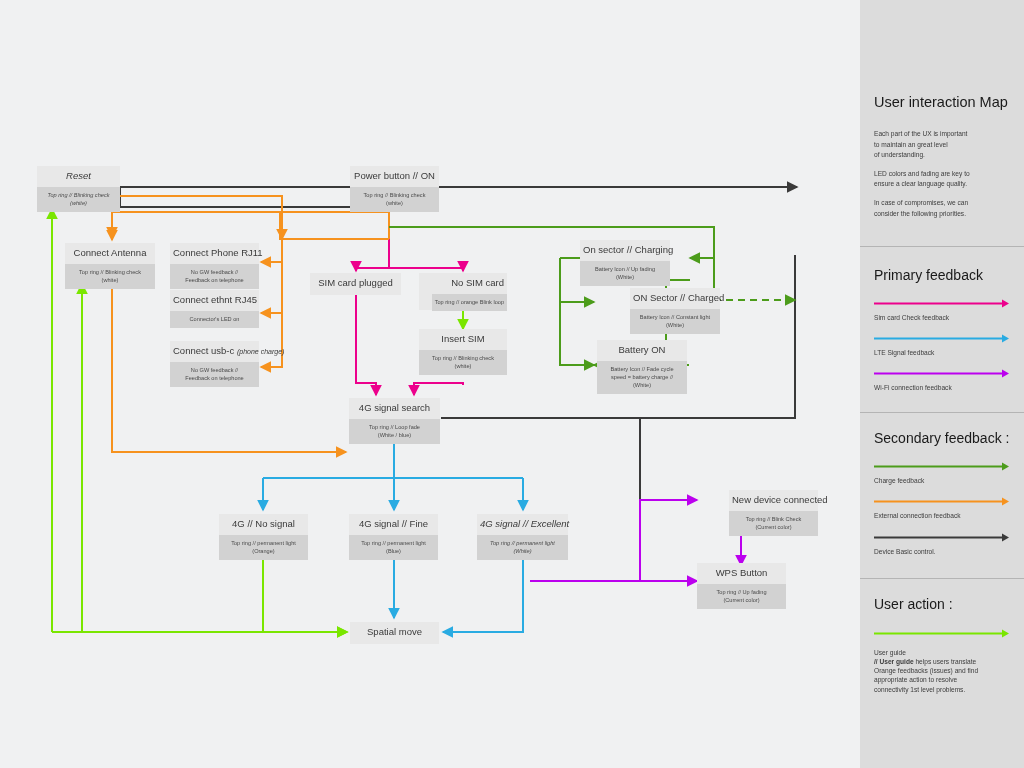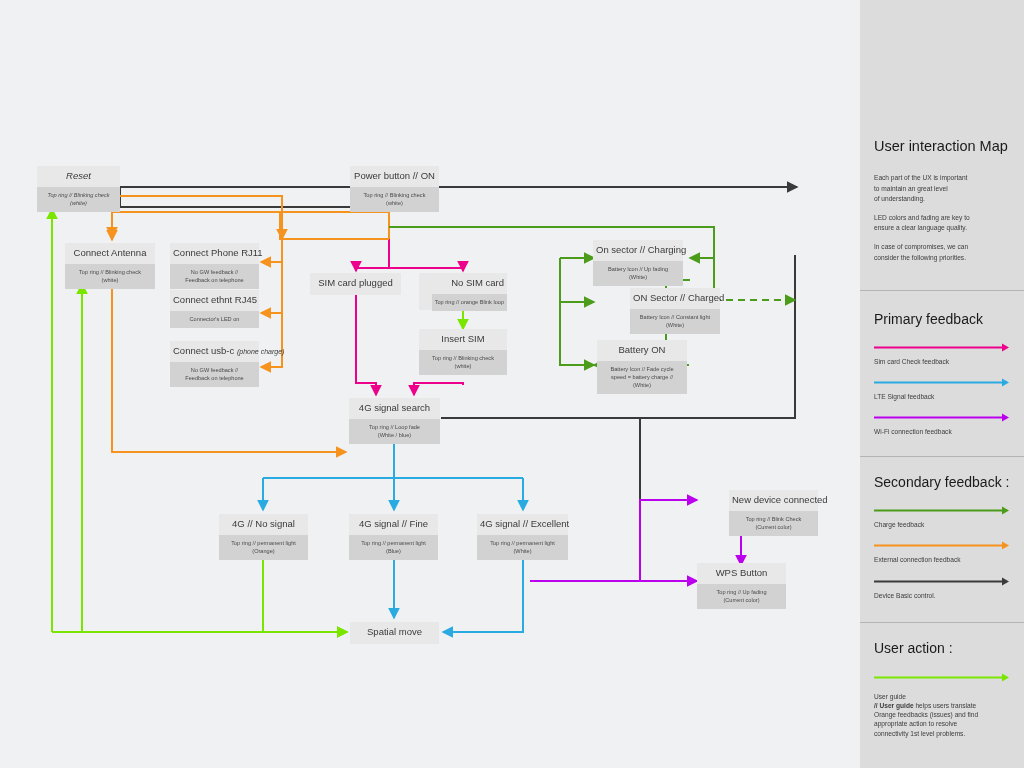--- a/index.html
+++ b/index.html
@@ -215,21 +215,21 @@
     <div class="title">No SIM card</div>
     <div class="sub">Top ring // orange Blink loop</div>
   </div>
 
   <div class="node" style="left:419px;top:329px;width:88px;height:38px;">
     <div class="title">Insert SIM</div>
     <div class="sub">Top ring // Blinking check
 (white)</div>
   </div>
 
-  <div class="node" style="left:593px;top:240px;width:90px;height:38px;">
+  <div class="node" style="left:580px;top:240px;width:90px;height:38px;">
     <div class="title">On sector // Charging</div>
     <div class="sub">Battery Icon // Up fading
 (White)</div>
   </div>
 
   <div class="node" style="left:630px;top:288px;width:90px;height:38px;">
     <div class="title">ON Sector // Charged</div>
     <div class="sub">Battery Icon // Constant light
 (White)</div>
   </div>
@@ -252,21 +252,21 @@
     <div class="sub">Top ring // permanent light
 (Orange)</div>
   </div>
 
   <div class="node" style="left:349px;top:514px;width:89px;height:38px;">
     <div class="title">4G signal // Fine</div>
     <div class="sub">Top ring // permanent light
 (Blue)</div>
   </div>
 
-  <div class="node" style="left:477px;top:514px;width:91px;height:38px;">
+  <div class="node" style="left:477px;top:514px;width:91px;height:38px;font-style:italic;">
     <div class="title">4G signal // Excellent</div>
     <div class="sub">Top ring // permanent light
 (White)</div>
   </div>
 
   <div class="node" style="left:729px;top:490px;width:89px;height:38px;">
     <div class="title">New device connected</div>
     <div class="sub">Top ring // Blink Check
 (Current color)</div>
   </div>
@@ -278,21 +278,21 @@
   </div>
 
   <div class="node single" style="left:350px;top:622px;width:89px;height:21px;">
     <div class="title">Spatial move</div>
   </div>
 
 </div>
 
 <div id="sidebar">
 
-  <div class="sb-sec" style="padding-top:94px;margin-top:44px;">
+  <div class="sb-sec" style="padding-top:94px;">
     <div class="sb-h1">User interaction Map</div>
     <div style="height:18px;"></div>
     <p class="sb-p">Each part of the UX is important
 to maintain an great level
 of understanding.</p>
     <div style="height:9px;"></div>
     <p class="sb-p">LED colors and fading are key to
 ensure a clear language quality.</p>
     <div style="height:9px;"></div>
     <p class="sb-p">In case of compromises, we can

